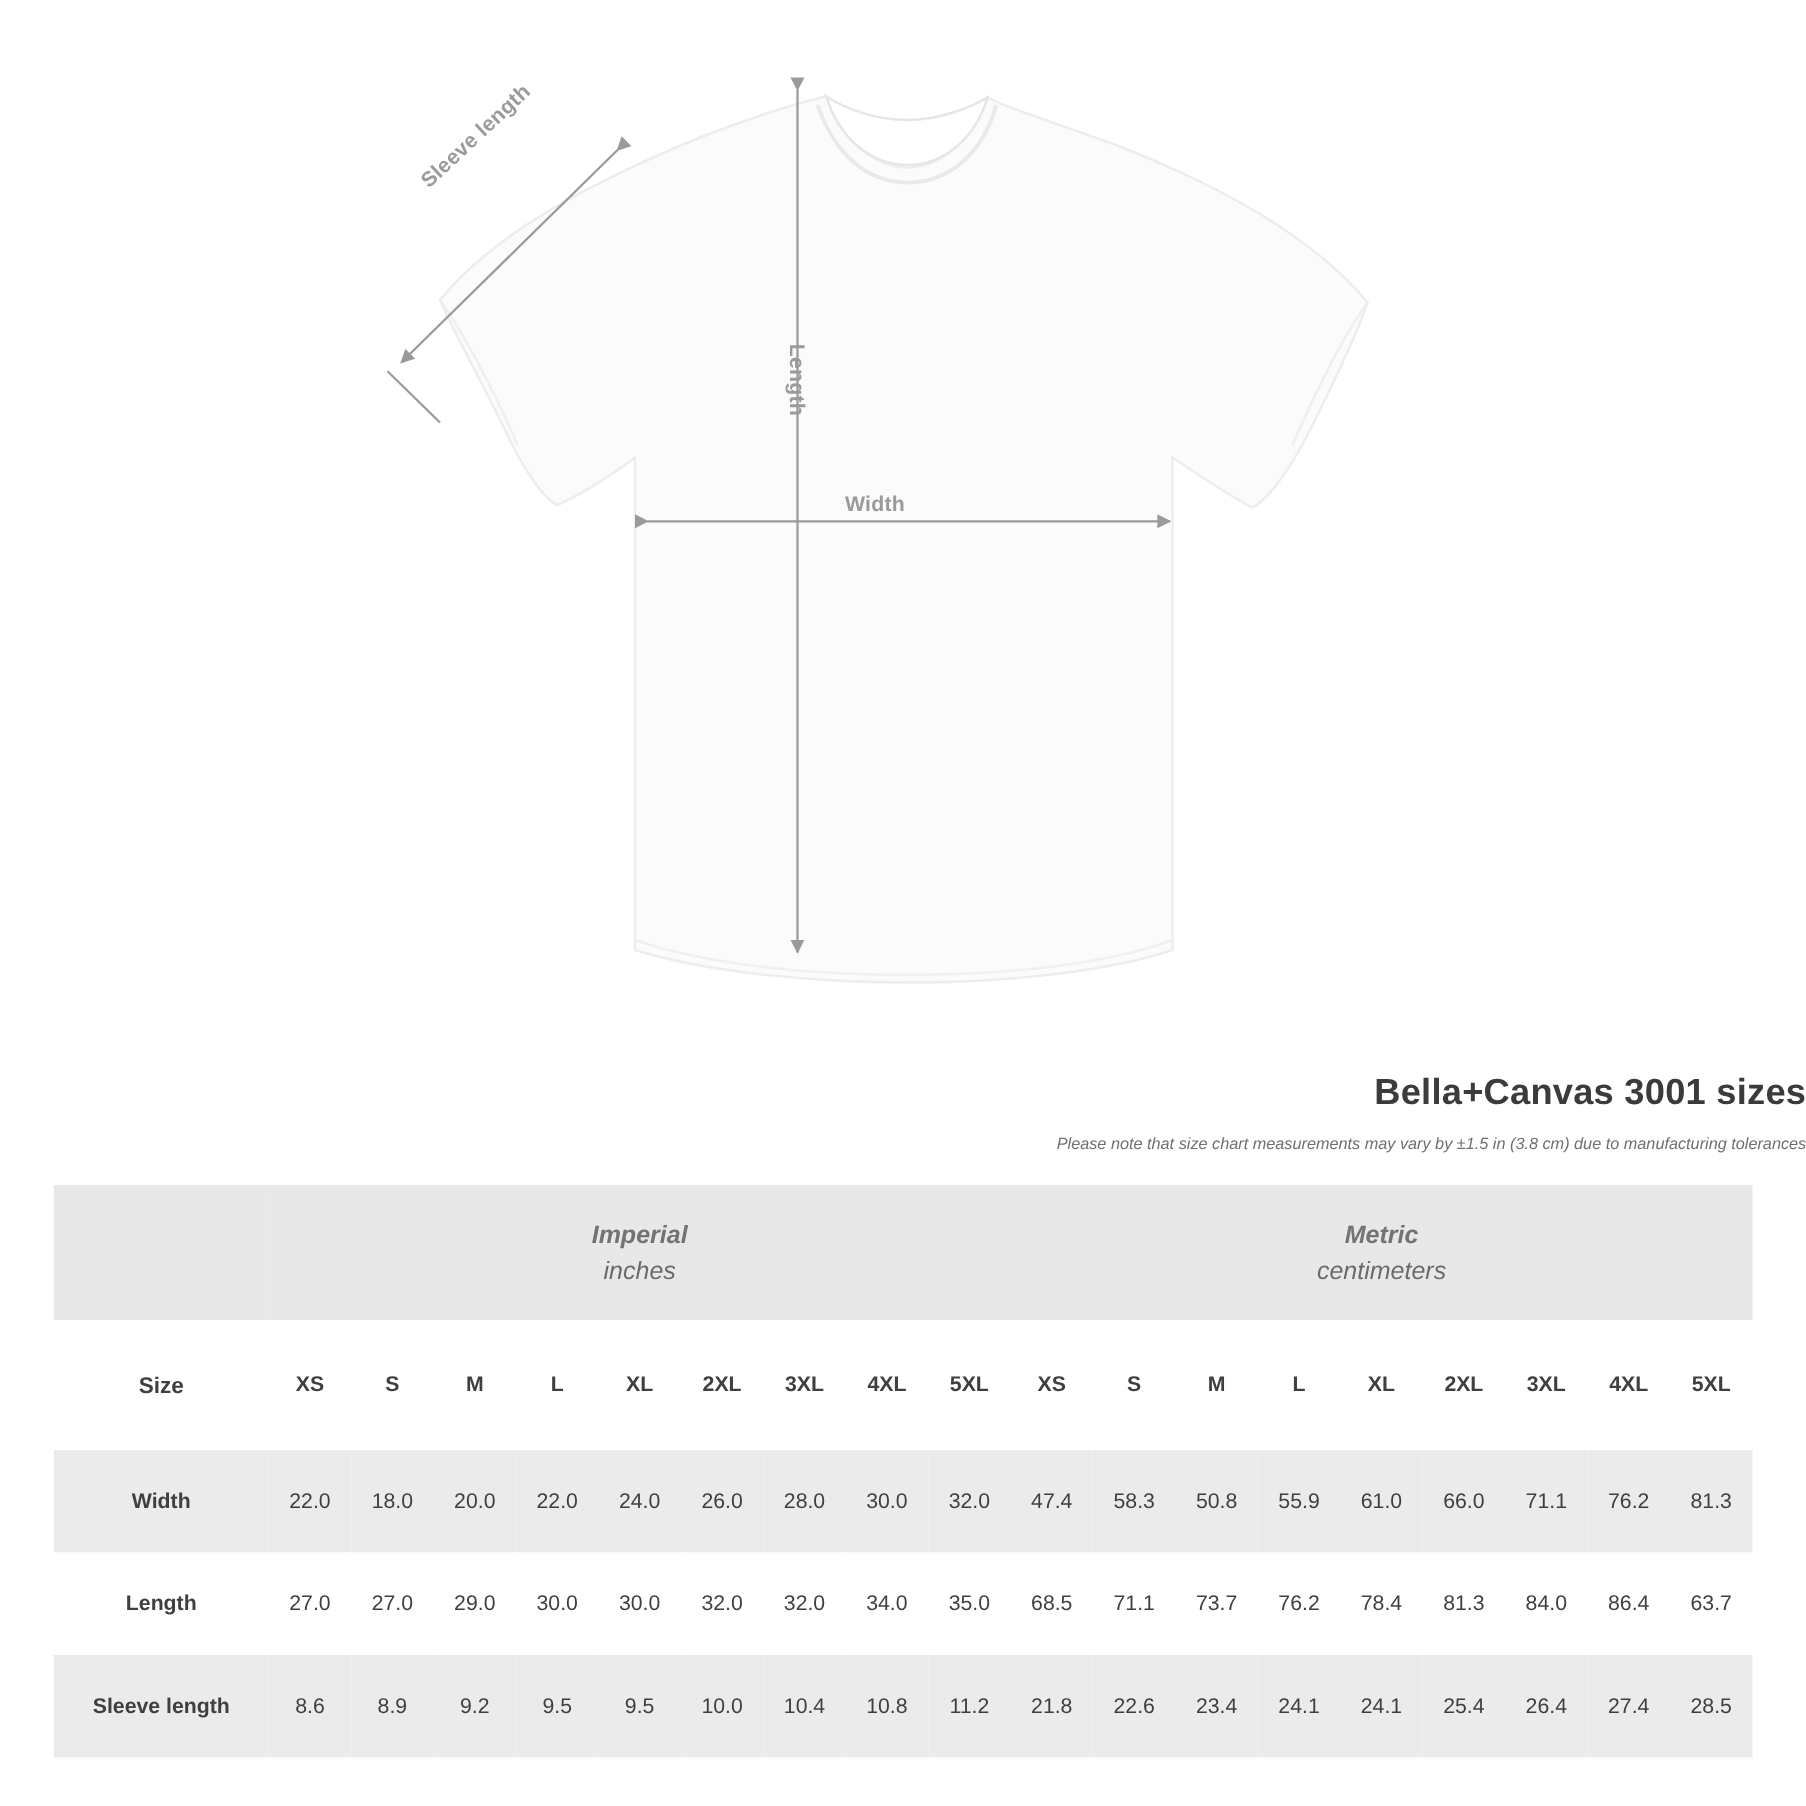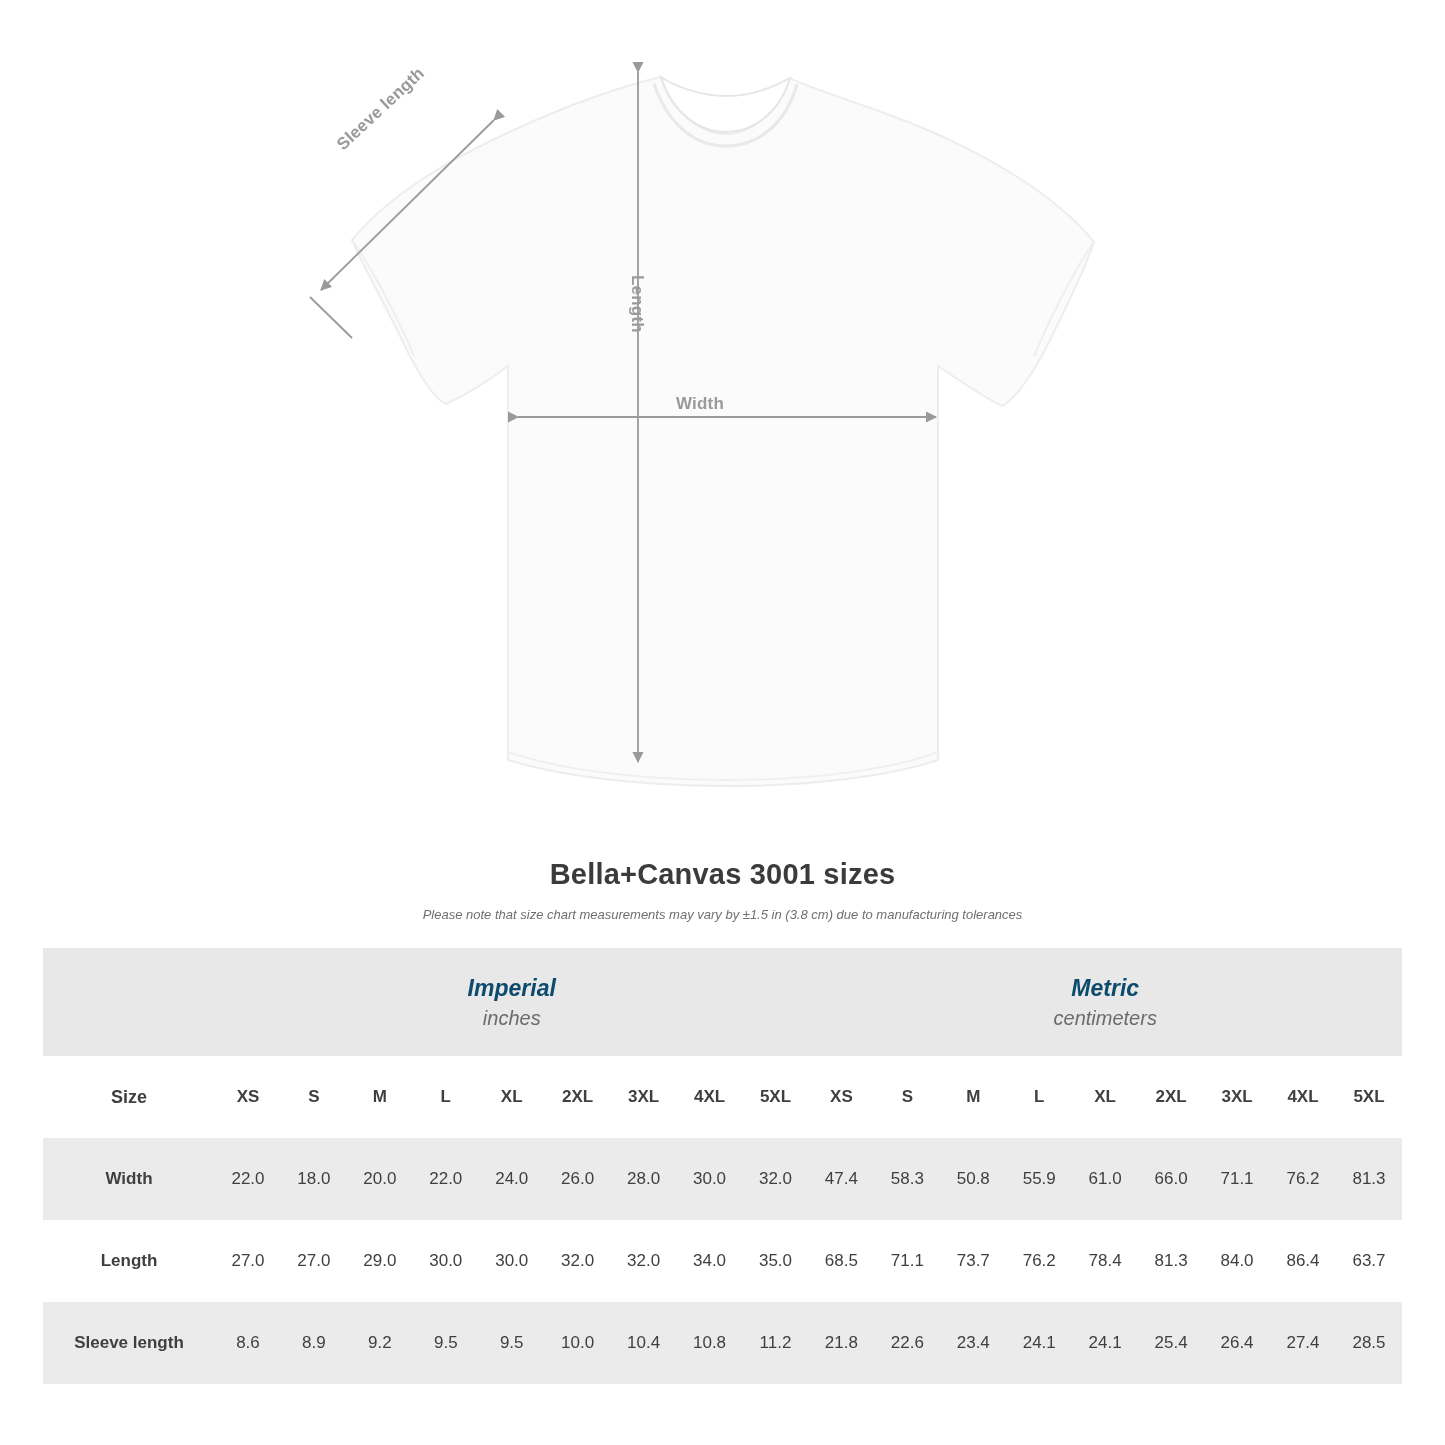--- a/index.html
+++ b/index.html
@@ -54,21 +54,21 @@
     transform: rotate(90deg);
     transform-origin: left top;
   }
   .dim-label.width {
     left: 676px;
     top: 394px;
   }
 
   
   .title-block {
-    text-align: center;
+    text-align: right;
     margin-top: 28px;
   }
   .chart-title {
     font-size: 29px;
     font-weight: bold;
     color: #3b3b3b;
     letter-spacing: 0.2px;
   }
   .chart-note {
     margin-top: 16px;
@@ -94,36 +94,36 @@
     color: #3f3f3f;
     border: none;
     padding: 0;
   }
 
   .unit-row th {
     height: 108px;
     background: #e8e8e8;
   }
   .unit-title {
-    font-size: 23px;
+    font-size: 20px;
     font-style: italic;
     font-weight: bold;
-    color: #0c4a6e;
+    color: #737373;
     line-height: 1.25;
   }
   .unit-sub {
     font-size: 20px;
     font-style: italic;
     color: #6b6b6b;
     font-weight: normal;
     margin-top: 5px;
   }
 
   .head-row td {
-    height: 82px;
+    height: 104px;
     background: #ffffff;
     font-weight: bold;
     font-size: 18px;
     color: #3b3b3b;
   }
   .head-row td.rowhead {
     font-size: 18px;
   }
 
   .data-row td {

